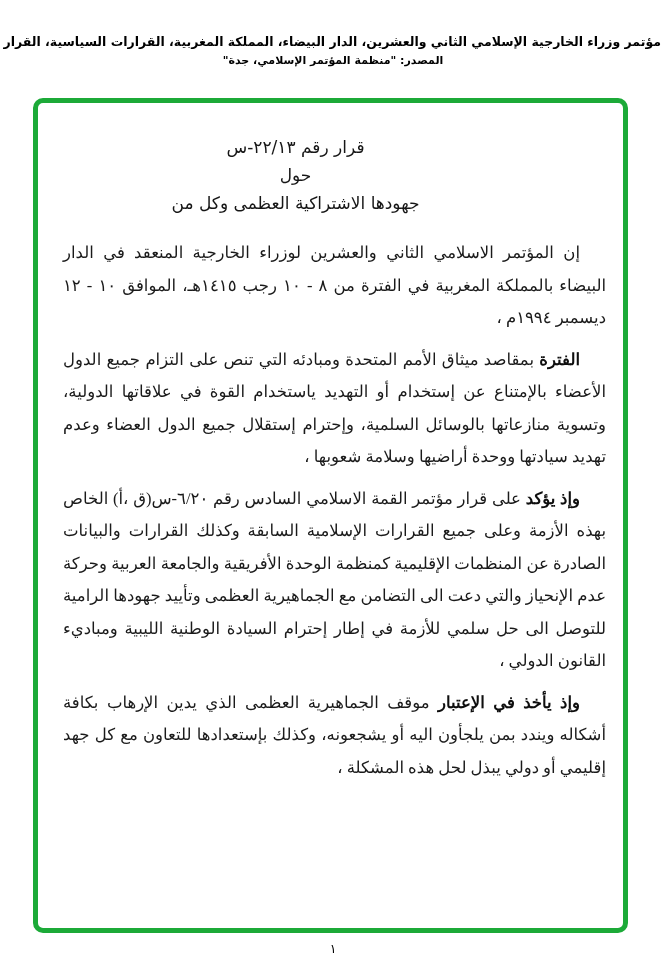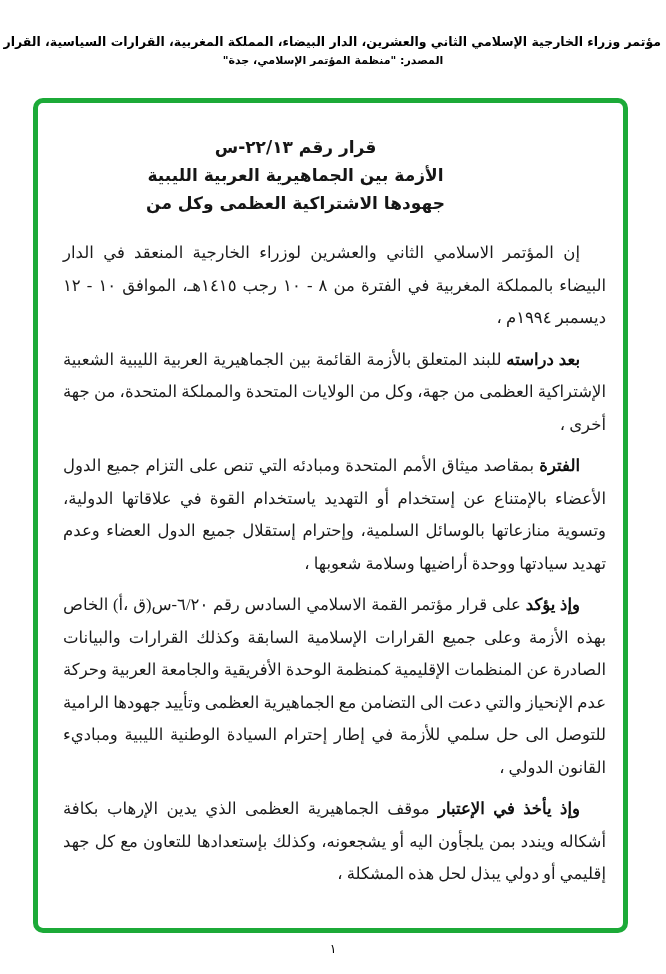--- a/index.html
+++ b/index.html
@@ -34,21 +34,21 @@
     left: 33px; top: 98px;
     width: 585px; height: 825px;
     border: 5px solid #1caa38;
     border-radius: 10px;
     background: #fff;
     overflow: hidden;
   }
   .title-block {
     direction: rtl;
     text-align: center;
-    font-weight: bold;
+    font-weight: normal;
     font-size: 17px;
     line-height: 28px;
     margin: 30px 90px 0 20px;
     color: #161616;
   }
   .body-text {
     direction: rtl;
     margin: 20px 13px 0 25px;
     font-size: 16.5px;
     line-height: 32.5px;
@@ -74,26 +74,25 @@
 <body>
 
 <header class="src-header">
   <div class="src-line1">مؤتمر وزراء الخارجية الإسلامي الثاني والعشرين، الدار البيضاء، المملكة المغربية، القرارات السياسية، القرار الرقم ٢٢/١٣-س</div>
   <div class="src-line2">المصدر:  "منظمة المؤتمر الإسلامي، جدة"</div>
 </header>
 
 <section class="doc-frame">
   <div class="title-block">
     <div class="title-line">قرار رقم ٢٢/١٣-س</div>
-    <div class="title-line">الأزمة بين الجماهيرية العربية الليبية</div>
+    <div class="title-line">حول</div>
     <div class="title-line">جهودها الاشتراكية العظمى وكل من</div>
   </div>
 
   <div class="body-text">
     <p><b></b> <span>إن المؤتمر الاسلامي الثاني والعشرين لوزراء الخارجية المنعقد في الدار البيضاء بالمملكة المغربية في الفترة من ٨ - ١٠ رجب ١٤١٥هـ، الموافق ١٠ - ١٢ ديسمبر ١٩٩٤م ،</span></p>
-    <p><b>بعد دراسته</b> <span>للبند المتعلق بالأزمة القائمة بين الجماهيرية العربية الليبية الشعبية الإشتراكية العظمى من جهة، وكل من الولايات المتحدة والمملكة المتحدة، من جهة أخرى ،</span></p>
     <p><b>الفترة</b> <span>بمقاصد ميثاق الأمم المتحدة ومبادئه التي تنص على التزام جميع الدول الأعضاء بالإمتناع عن إستخدام أو التهديد ياستخدام القوة في علاقاتها الدولية، وتسوية منازعاتها بالوسائل السلمية، وإحترام إستقلال جميع الدول العضاء وعدم تهديد سيادتها ووحدة أراضيها وسلامة شعوبها ،</span></p>
     <p><b>وإذ يؤكد</b> <span>على قرار مؤتمر القمة الاسلامي السادس رقم ٦/٢٠-س(ق ،أ) الخاص بهذه الأزمة وعلى جميع القرارات الإسلامية السابقة وكذلك القرارات والبيانات الصادرة عن المنظمات الإقليمية كمنظمة الوحدة الأفريقية والجامعة العربية وحركة عدم الإنحياز والتي دعت الى التضامن مع الجماهيرية العظمى وتأييد جهودها الرامية للتوصل الى حل سلمي للأزمة في إطار إحترام السيادة الوطنية الليبية ومباديء القانون الدولي ،</span></p>
     <p><b>وإذ يأخذ في الإعتبار</b> <span>موقف الجماهيرية العظمى الذي يدين الإرهاب بكافة أشكاله ويندد بمن يلجأون اليه أو يشجعونه، وكذلك بإستعدادها للتعاون مع كل جهد إقليمي أو دولي يبذل لحل هذه المشكلة ،</span></p>
   </div>
 </section>
 
 <div class="page-number">١</div>
 
 </body></html>

